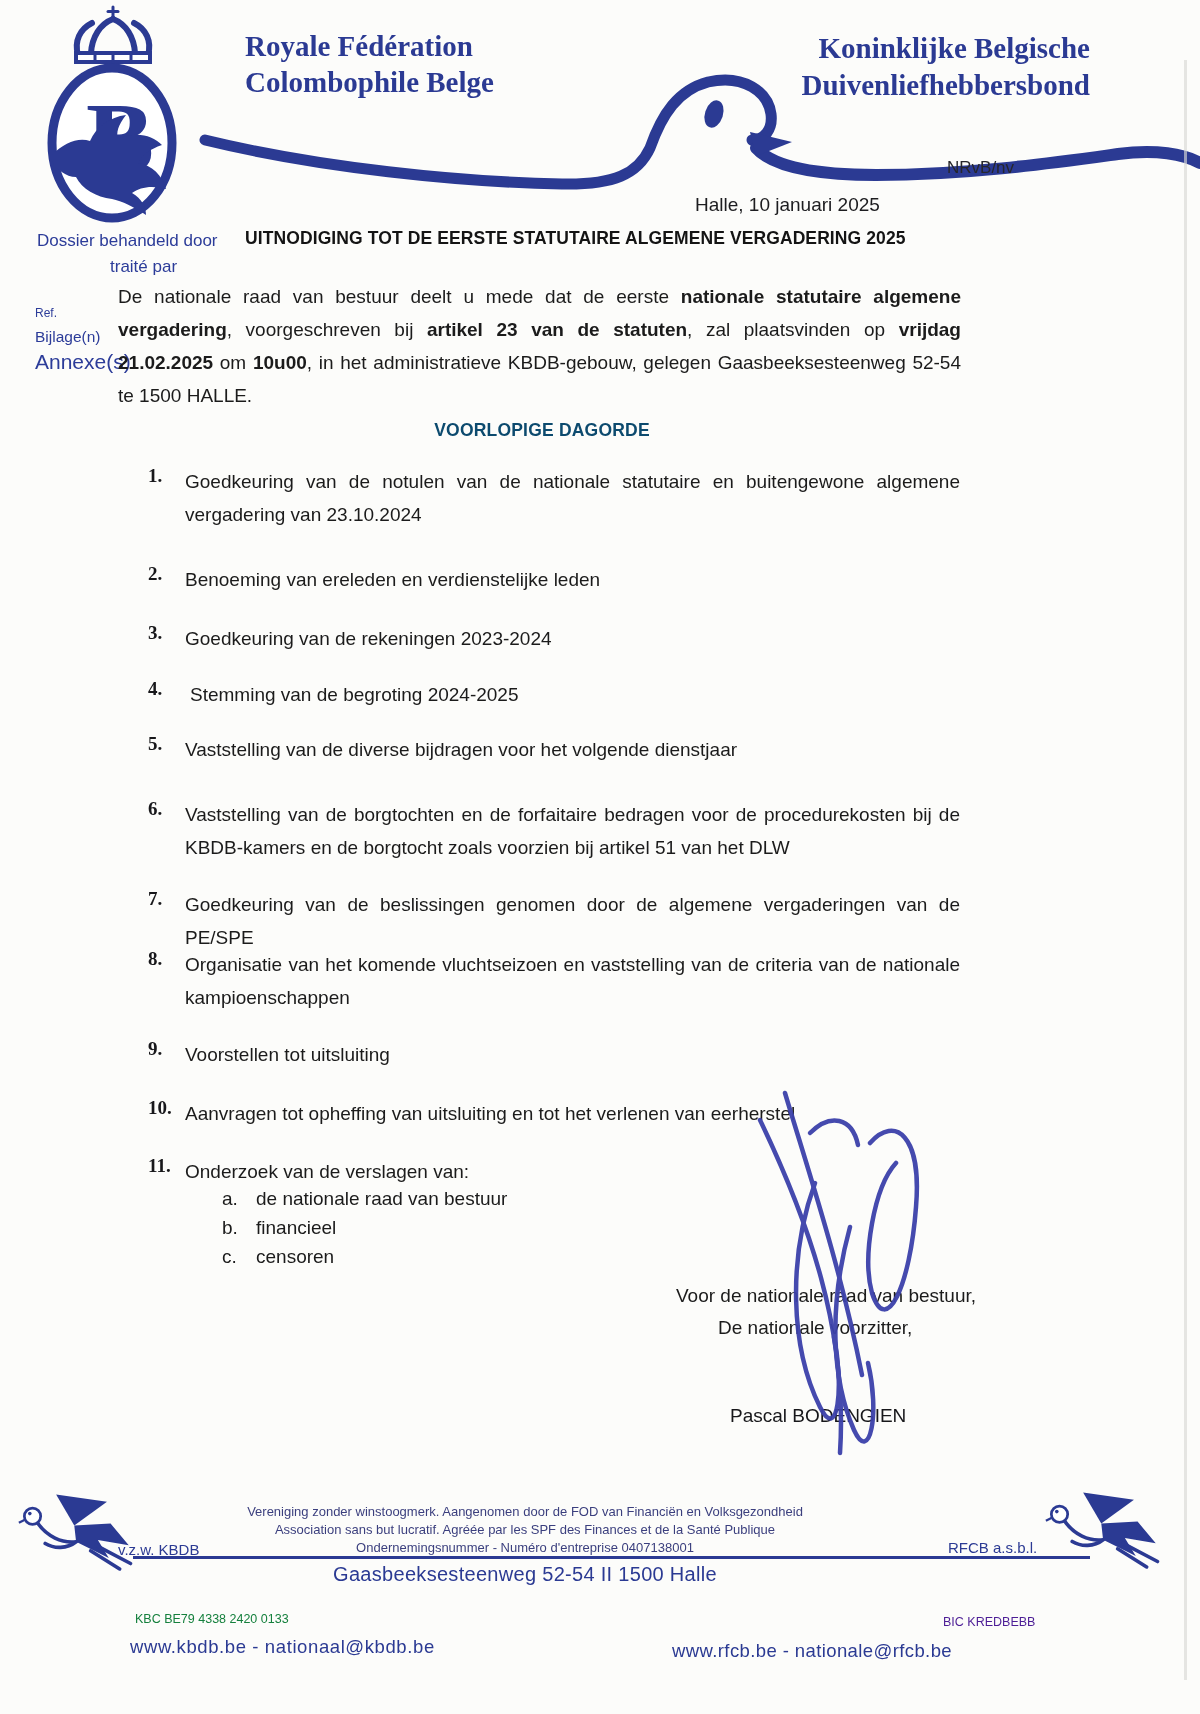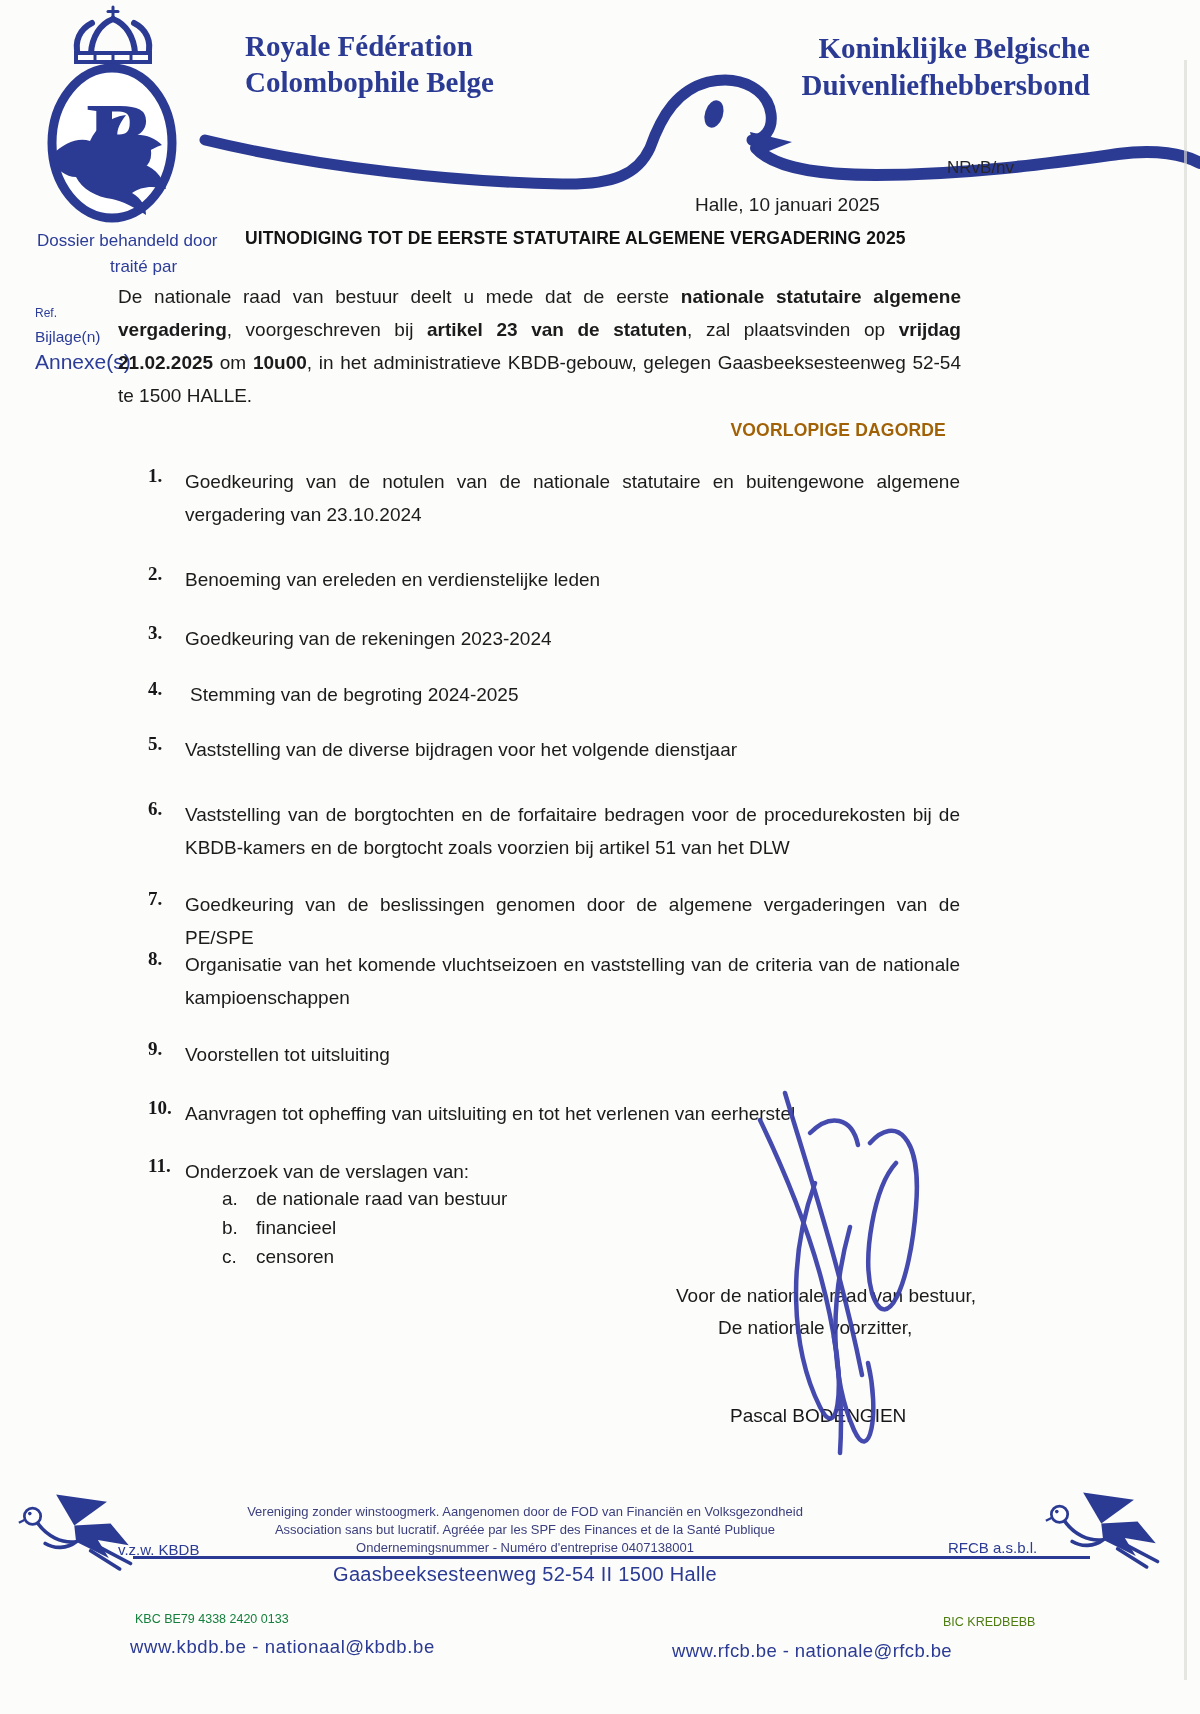--- a/index.html
+++ b/index.html
@@ -19,42 +19,42 @@
   .mlabel{color:#2c3c99;font-size:17px;}
   #dossierNl{left:37px;top:231px;}
   #dossierFr{left:110px;top:257px;}
   #refLbl{left:35px;top:306px;font-size:12px;}
   #bijlageLbl{left:35px;top:328px;font-size:15.5px;}
   #annexeLbl{left:35px;top:350px;font-size:21px;}
   
   #letterTitle{left:245px;top:228px;width:680px;font-size:17.5px;font-weight:bold;color:#141414;letter-spacing:.1px;}
   #intro{left:118px;top:280px;width:843px;font-size:19px;line-height:33px;text-align:justify;color:#1b1b1b;}
   #intro .b{font-weight:bold;}
-  #agendaTitle{left:106px;top:420px;width:840px;text-align:right;font-size:17.5px;font-weight:bold;color:#a16207;letter-spacing:.2px;}
+  #agendaTitle{left:122px;top:420px;width:840px;text-align:center;font-size:17.5px;font-weight:bold;color:#0c4a6e;letter-spacing:.2px;}
   .item-num{position:absolute;left:148px;width:40px;font-family:"Liberation Serif","DejaVu Serif",serif;font-weight:bold;font-size:19px;color:#17171a;}
   .item-text{position:absolute;left:185px;width:775px;font-size:19px;line-height:33px;text-align:justify;color:#1b1b1b;}
   .sub-letter{position:absolute;left:222px;font-size:19px;color:#1b1b1b;}
   .sub-text{position:absolute;left:256px;font-size:19px;color:#1b1b1b;}
   
   .closing{font-size:19px;color:#1b1b1b;}
   #closing1{left:676px;top:1285px;}
   #closing2{left:718px;top:1317px;}
   #signerName{left:730px;top:1405px;font-size:19px;color:#17171a;}
   
   .fsmall{width:690px;left:180px;text-align:center;font-size:13px;color:#3b3f7e;}
   #assocNl{top:1504px;}
   #assocFr{top:1522px;}
   #enterprise{top:1540px;}
   #footerRule{left:133px;top:1556px;width:957px;height:3px;background:#2b3a93;}
   #vzwLabel{left:118px;top:1541px;font-size:15px;color:#2b3a93;}
   #rfcbLabel{left:948px;top:1539px;font-size:15px;color:#2b3a93;}
   #addressLine{left:180px;top:1563px;width:690px;text-align:center;font-size:20px;color:#2b3a93;letter-spacing:.3px;}
   #telfaxLine{left:180px;top:1590px;width:690px;text-align:center;font-size:15.5px;color:#2b3a93;}
   #iban{left:135px;top:1612px;font-size:12.5px;color:#15803d;}
-  #bic{left:943px;top:1615px;font-size:12.5px;color:#4d7c0f;}
+  #bic{left:943px;top:1615px;font-size:12.5px;color:#4c1d95;}
   #webLeft{left:130px;top:1636px;font-size:18.5px;color:#2b3a93;letter-spacing:.6px;}
   #webRight{left:672px;top:1640px;font-size:18.5px;color:#2b3a93;letter-spacing:.4px;}
   #scanLine{left:1184px;top:60px;width:3px;height:1620px;background:#d9d9d6;opacity:.65;}
   svg{display:block;}
 </style>
 </head>
 <body>
 
 <div class="page">
 

